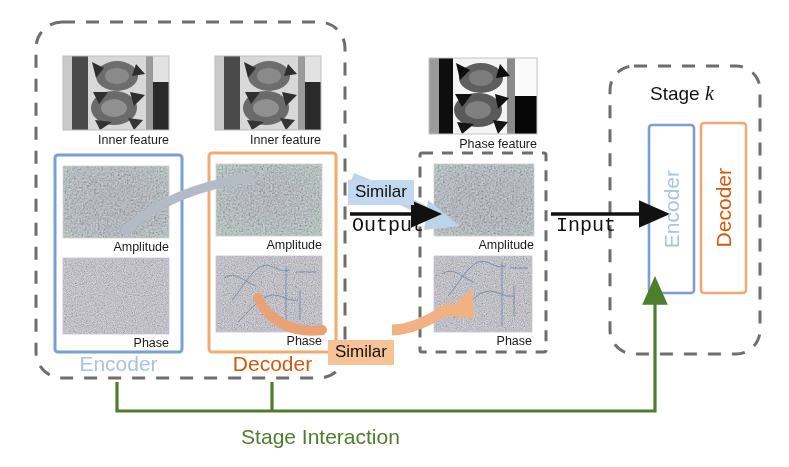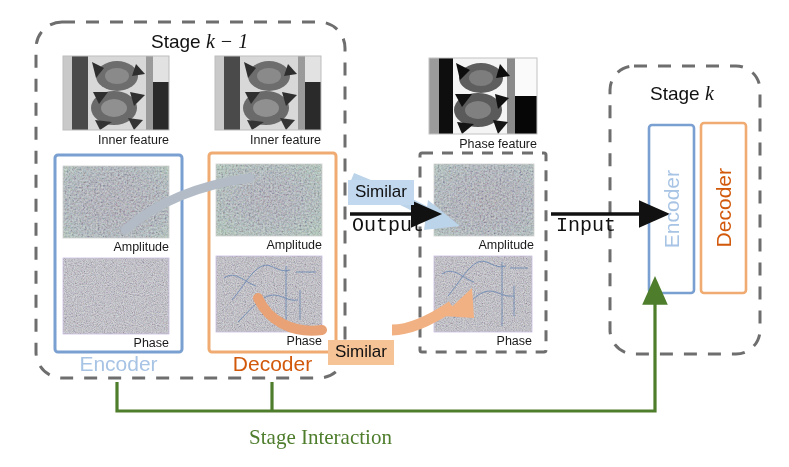--- a/index.html
+++ b/index.html
@@ -205,23 +205,20 @@
     <line x1="350" y1="214" x2="414" y2="214" stroke="#111" stroke-width="3.5" marker-end="url(#mk-black)"></line>
 
     <line x1="551" y1="214" x2="642" y2="214" stroke="#111" stroke-width="3.5" marker-end="url(#mk-black)"></line>
 
     <g>
       <path d="M117,382 L117,411 L655,411 L655,300" stroke="#4e7d2c" stroke-width="3.2" fill="none" marker-end="url(#mk-green)"></path>
       <path d="M272,382 L272,411" stroke="#4e7d2c" stroke-width="3.2" fill="none"></path>
     </g>
   </svg>
 
-  <div class="abs stagetitle" style="left:151px;top:30px;">
-    <span>Stage </span><i>k − 1</i>
-  </div>
 
   <div class="abs stagetitle" style="left:650px;top:82px;">
     <span>Stage </span><i>k</i>
   </div>
 
   <div class="abs lbl" style="left:63px;top:134px;width:106px;">Inner feature</div>
   <div class="abs lbl" style="left:215px;top:134px;width:106px;">Inner feature</div>
   <div class="abs lbl" style="left:429px;top:138px;width:108px;">Phase feature</div>
 
   <div class="abs lbl" style="left:63px;top:241px;width:106px;">Amplitude</div>
@@ -241,15 +238,15 @@
   <div class="abs" style="left:701px;top:123px;width:45px;height:170px;display:flex;align-items:center;justify-content:center;">
     <span class="vert bigword dec-word">Decoder</span>
   </div>
 
   <div class="abs badge badge-blue" style="left:348px;top:151px;">Similar</div>
   <div class="abs badge badge-orange" style="left:328px;top:311px;">Similar</div>
 
   <div class="abs flowlbl" style="left:352px;top:214px;">Output</div>
   <div class="abs flowlbl" style="left:556px;top:214px;">Input</div>
 
-  <div class="abs" style="left:0px;top:425px;width:641px;text-align:center;font-size:21px;color:#4e7d2c;font-family:Liberation Serif, serif;">Stage Interaction</div>
+  <div class="abs" style="left:0px;top:425px;width:641px;text-align:center;font-size:21px;color:#4e7d2c;">Stage Interaction</div>
 
 </div>
 
 </body></html>

